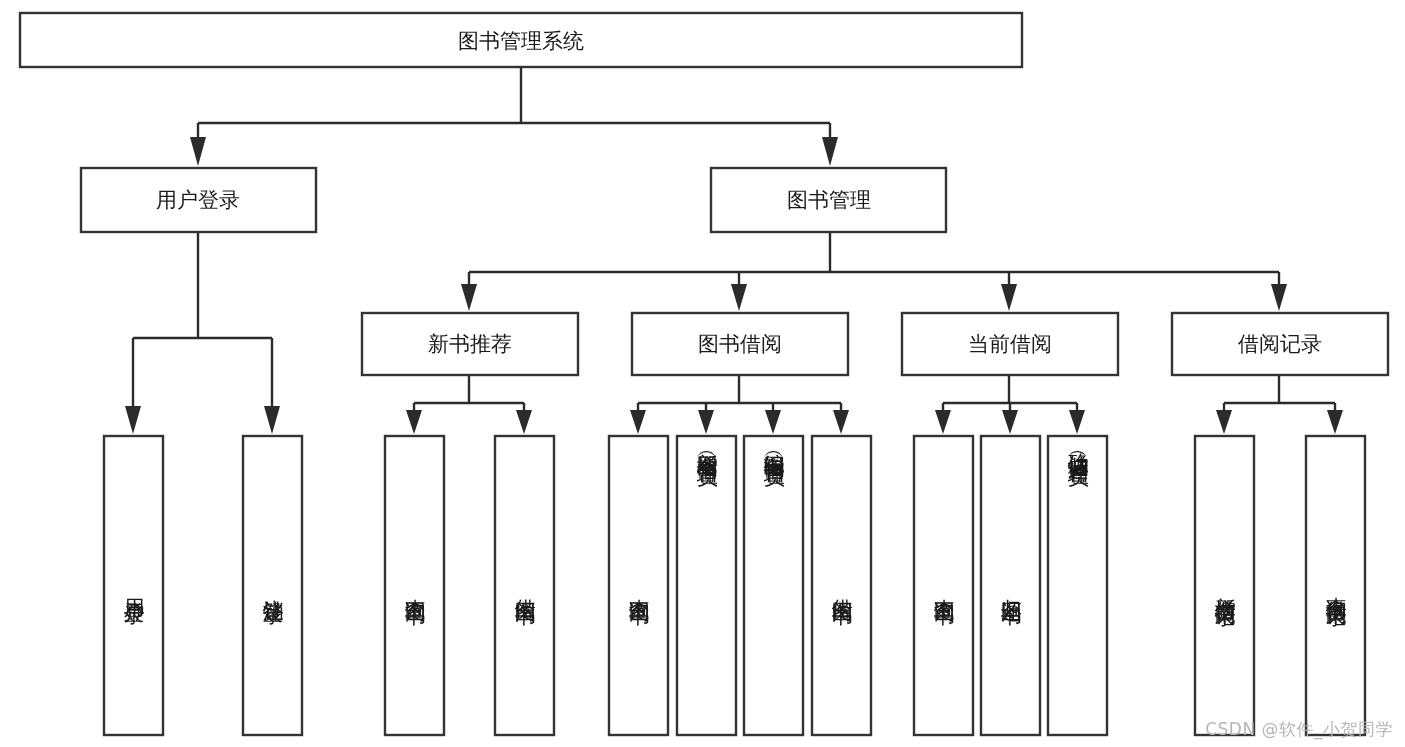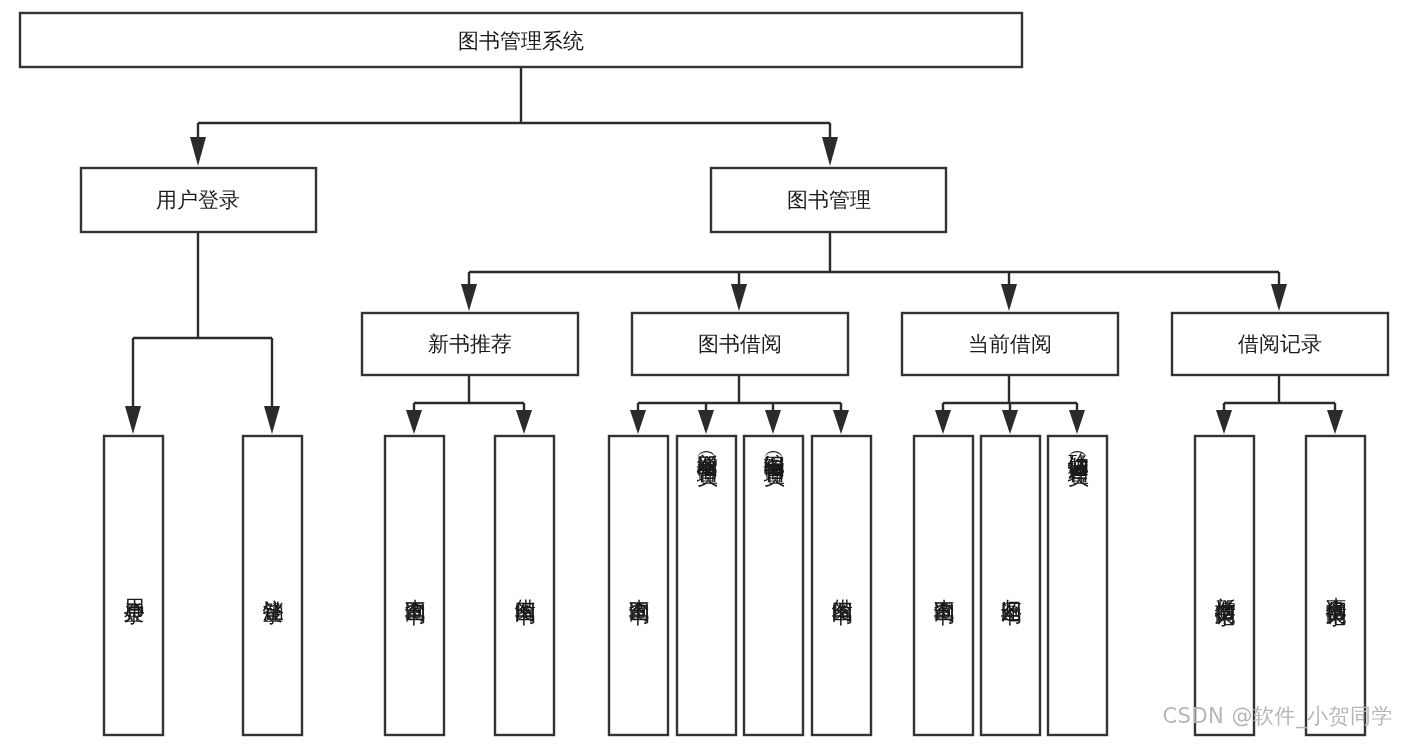--- a/index.html
+++ b/index.html
@@ -68,23 +68,23 @@
     font-size: 21px;
     line-height: 1.22;
     color: #1a1a1a;
     letter-spacing: 2px;
     white-space: nowrap;
     text-align: center;
   }
   #watermark {
     position: absolute;
     right: 12px;
-    bottom: 17px;
-    font-family: "DejaVu Sans", "Liberation Sans", sans-serif;
-    font-size: 21px;
+    bottom: 6px;
+    font-family: "DejaVu Sans", "Liberation Sans", sans-serif;
+    font-size: 17px;
     color: #b6b6b6;
     letter-spacing: 0.5px;
     white-space: nowrap;
   }
 </style>
 </head>
 <body>
 
 <div id="diagram-root">
 

